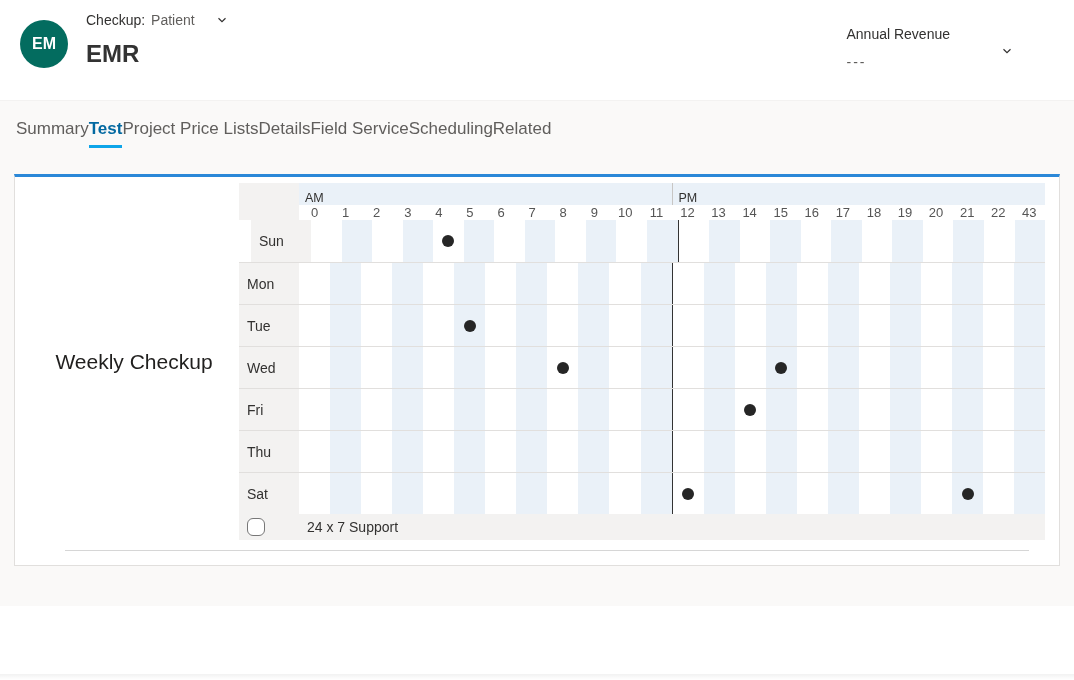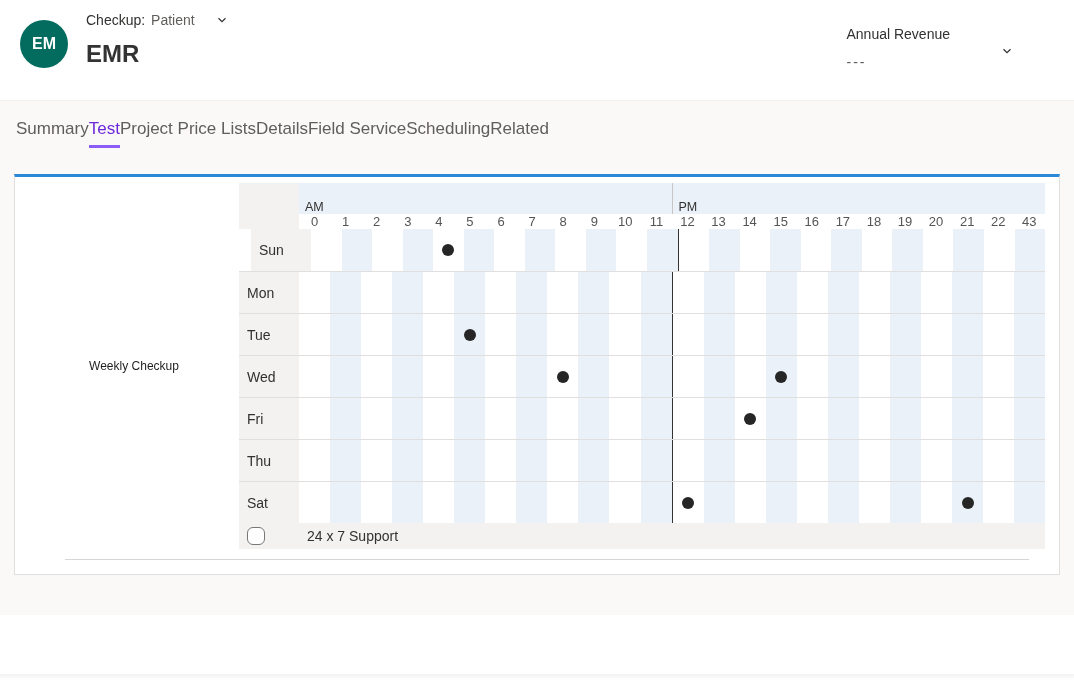--- a/index.html
+++ b/index.html
@@ -19,33 +19,33 @@
   .header-right { margin-left:auto; padding-right:40px; padding-top:14px; display:flex; align-items:flex-start; }
   .rev-block { margin-right:30px;}
   .rev-label { font-size:14px; color:#323130; }
   .rev-value { font-size:14px; color:#605e5c; margin-top:12px; letter-spacing:2px; }
   .chev-right { margin-top:18px;}
 
   
   .tabarea { background:#faf9f8; padding:18px 14px 40px 14px; border-top:1px solid #f3f2f1; }
   .tabs { display:flex; font-size:17px; color:#605e5c; padding-left:2px; }
   .tab { cursor:pointer; padding-bottom:6px; }
-  .tab.active { color:#6d28d9; font-weight:400; border-bottom:3px solid #8b5cf6; }
+  .tab.active { color:#0369a1; font-weight:700; border-bottom:3px solid #0ea5e9; }
 
   
   .card { margin-top:26px; background:#fff; border:1px solid #e1dfdd; border-top:3px solid #2b88d8; padding:0; }
   .card-inner { padding:6px 14px 14px 14px; }
 
   
   .sched { display:flex; }
-  .sched-title { width:210px; display:flex; align-items:center; justify-content:center; font-size:12px; color:#201f1e; }
+  .sched-title { width:210px; display:flex; align-items:center; justify-content:center; font-size:21px; color:#201f1e; }
   .sched-grid-wrap { flex:1; }
   .ampm-row { display:flex; background:#eaf1f8; font-size:12.5px; color:#323130; }
   .daycol-spacer { width:60px; flex:0 0 60px; background:#f3f2f1; }
-  .ampm-half { flex:1; padding:17px 6px 0 6px; border-left:1px solid #c8c6c4; }
+  .ampm-half { flex:1; padding:8px 6px 0 6px; border-left:1px solid #c8c6c4; }
   .hours-row { display:flex; font-size:13px; color:#555; }
   .hour-cell { flex:1; text-align:center; }
   .hours-block { flex:1; display:flex; }
 
   .rows {  }
   .drow { display:flex; height:42px; border-top:1px solid #e1dfdd; }
   .drow:first-child { border-top:none;padding-left:12px; }
   .dlabel { width:60px; flex:0 0 60px; background:#f3f2f1; display:flex; align-items:center; padding-left:8px; font-size:14px; color:#323130; }
   .dcells { flex:1; display:flex; position:relative; }
   .slot { flex:1; position:relative; }

